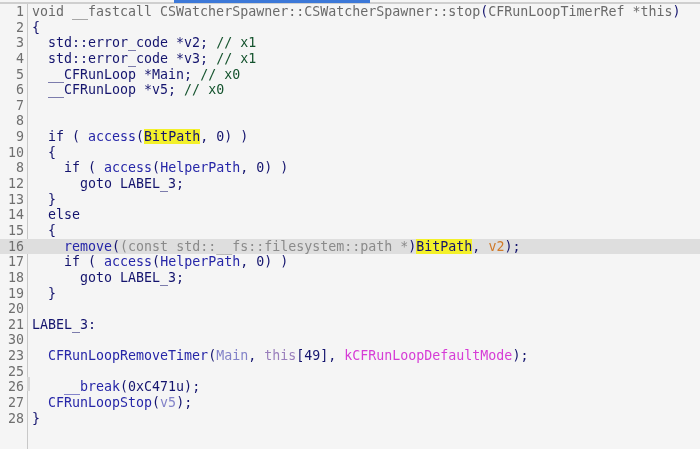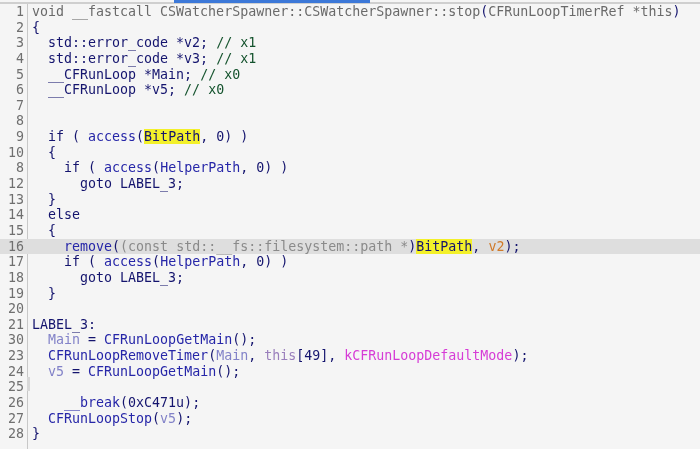--- a/index.html
+++ b/index.html
@@ -78,21 +78,20 @@
       <div class="line"><span class="ln">12</span><span class="txt"><span class="kw">      goto LABEL_3;</span></span></div>
       <div class="line"><span class="ln">13</span><span class="txt"><span class="kw">  }</span></span></div>
       <div class="line"><span class="ln">14</span><span class="txt"><span class="kw">  else</span></span></div>
       <div class="line"><span class="ln">15</span><span class="txt"><span class="kw">  {</span></span></div>
       <div class="line current"><span class="ln">16</span><span class="txt"><span class="kw">    </span><span class="fn">remove</span><span class="kw">(</span><span class="cast">(const std::__fs::filesystem::path *</span><span class="kw">)</span><span class="hl">BitPath</span><span class="kw">, </span><span class="reg">v2</span><span class="kw">);</span></span></div>
       <div class="line"><span class="ln">17</span><span class="txt"><span class="kw">    if ( </span><span class="fn">access</span><span class="kw">(</span><span class="fn">HelperPath</span><span class="kw">, 0) )</span></span></div>
       <div class="line"><span class="ln">18</span><span class="txt"><span class="kw">      goto LABEL_3;</span></span></div>
       <div class="line"><span class="ln">19</span><span class="txt"><span class="kw">  }</span></span></div>
       <div class="line"><span class="ln">20</span></div>
       <div class="line"><span class="ln">21</span><span class="txt"><span class="kw">LABEL_3:</span></span></div>
-      <div class="line"><span class="ln">30</span><span class="txt"><span class="kw">  </span><span class="var">Main</span><span class="kw"> = </span><span class="fn">CFRunLoopGetMain</span><span class="kw">();</span></span></div>
+      <div class="line"><span class="ln">30</span></div>
       <div class="line"><span class="ln">23</span><span class="txt"><span class="kw">  </span><span class="fn">CFRunLoopRemoveTimer</span><span class="kw">(</span><span class="var">Main</span><span class="kw">, </span><span class="this">this</span><span class="kw">[49], </span><span class="const">kCFRunLoopDefaultMode</span><span class="kw">);</span></span></div>
-      <div class="line"><span class="ln">24</span><span class="txt"><span class="kw">  </span><span class="var">v5</span><span class="kw"> = </span><span class="fn">CFRunLoopGetMain</span><span class="kw">();</span></span></div>
       <div class="line"><span class="ln">25</span></div>
       <div class="line"><span class="ln">26</span><span class="txt"><span class="kw">    </span><span class="fn">__break</span><span class="kw">(0xC471u);</span></span></div>
       <div class="line"><span class="ln">27</span><span class="txt"><span class="kw">  </span><span class="fn">CFRunLoopStop</span><span class="kw">(</span><span class="var">v5</span><span class="kw">);</span></span></div>
       <div class="line"><span class="ln">28</span><span class="txt"><span class="kw">}</span></span></div>
     </div>
 </div>
 
 </body></html>

